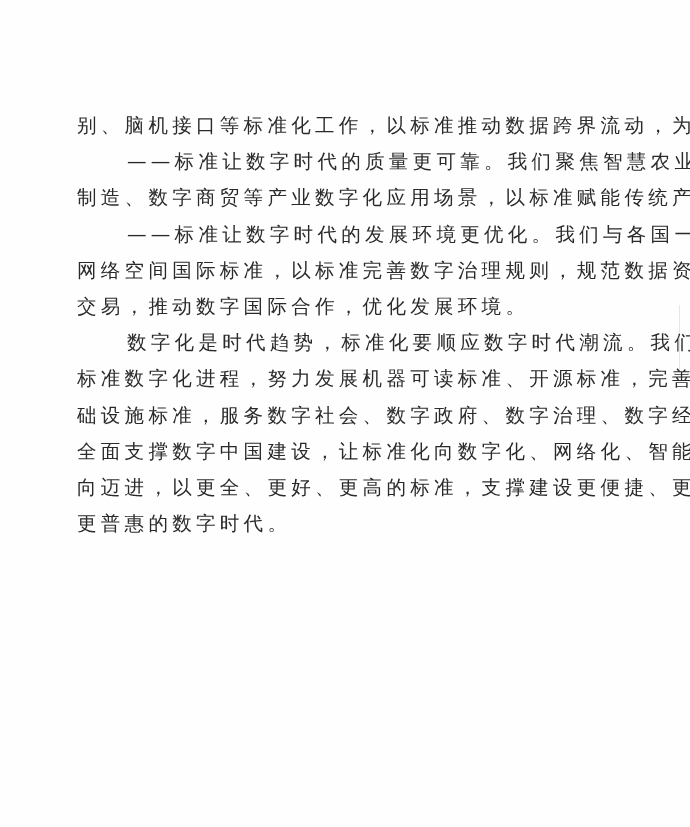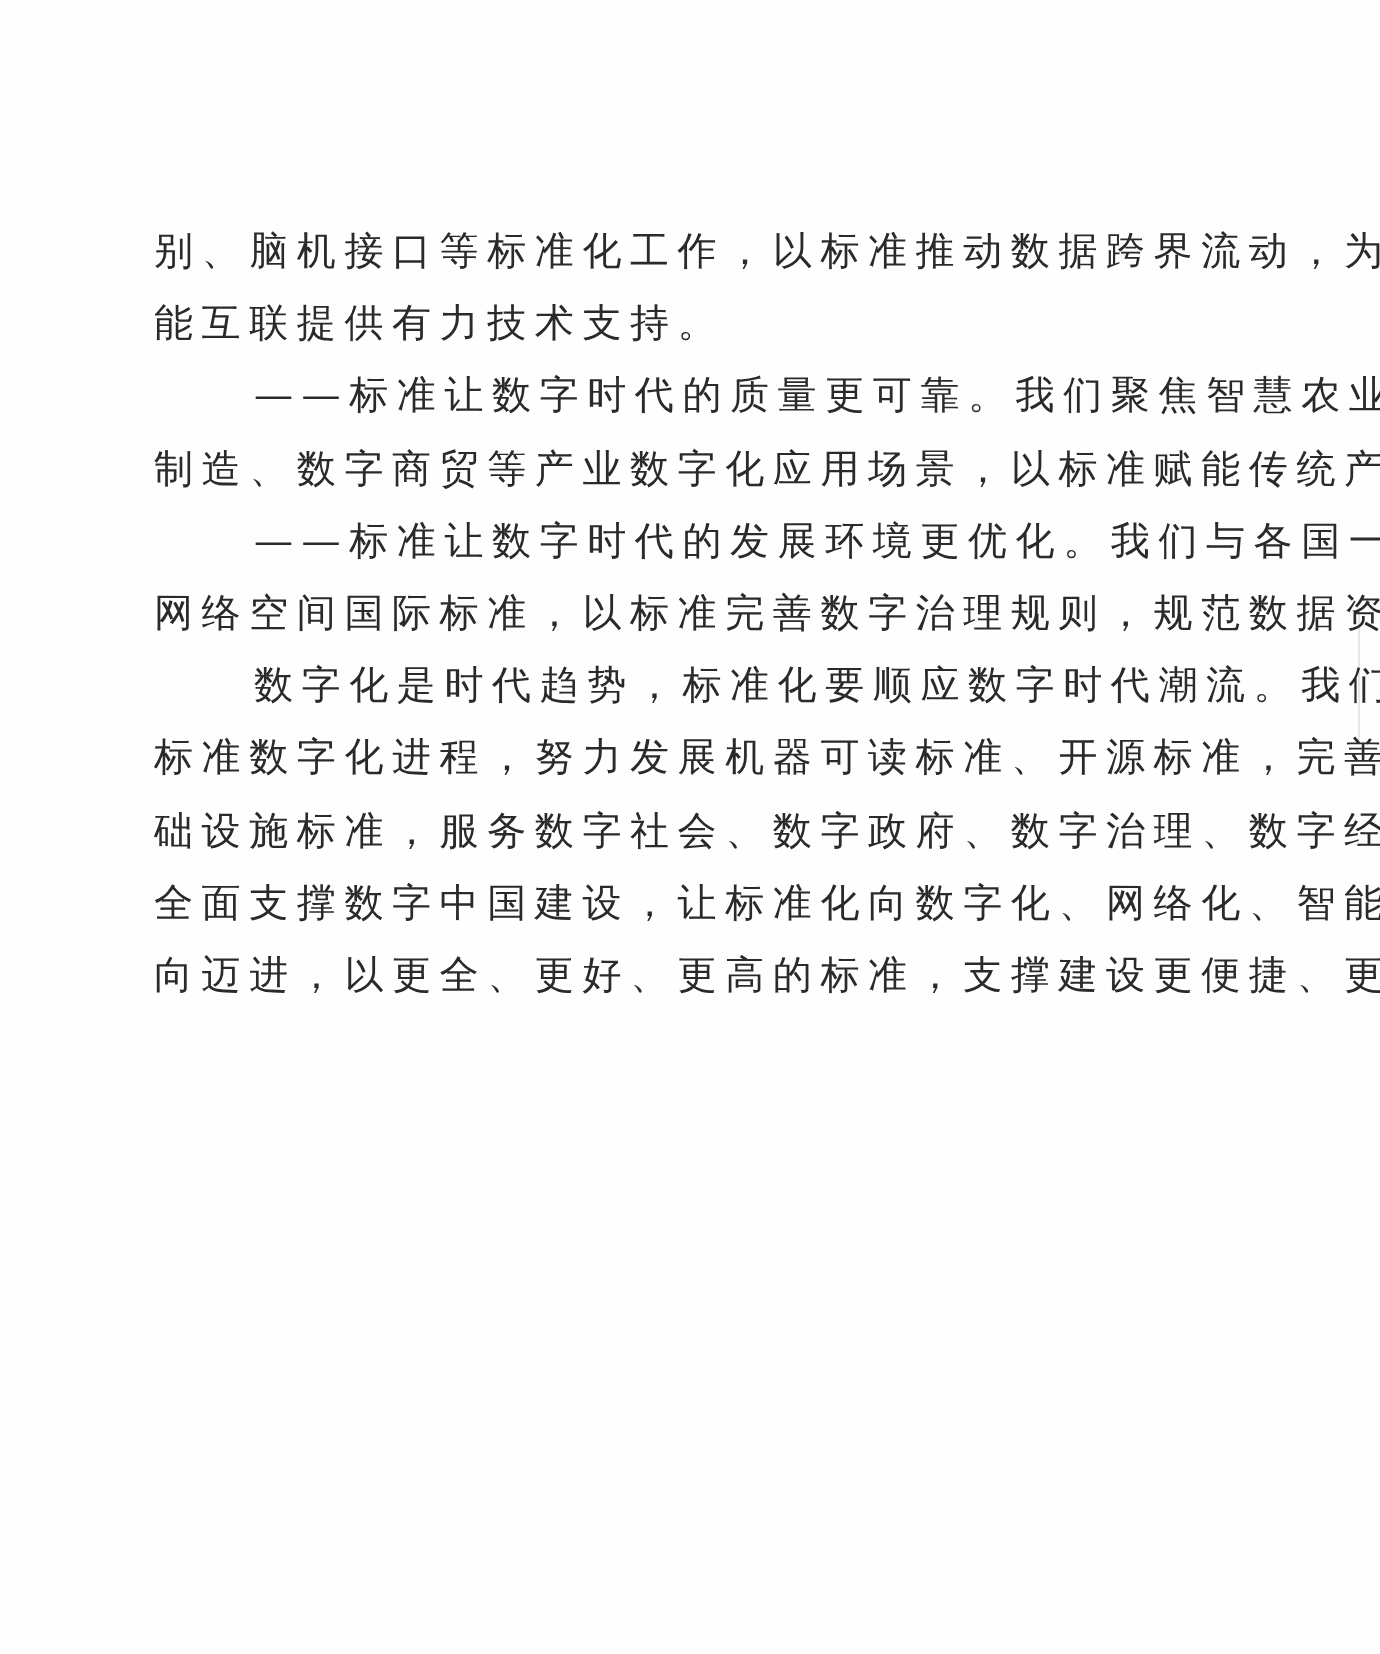--- a/index.html
+++ b/index.html
@@ -47,34 +47,35 @@
 </head>
 <body>
 
 <div class="page">
   <div class="scan-mark" style="left:679px; top:305px; width:1px; height:65px;"></div>
 
   <div class="content">
 
     <div>
       <span class="line">别、脑机接口等标准化工作，以标准推动数据跨界流动，为万物智</span>
-      <span class="line">能互联提供有力技术支持。</span>
     </div>
 
     <div>
       <span class="line indent">——标准让数字时代的质量更可靠。我们聚焦智慧农业、智能</span>
       <span class="line">制造、数字商贸等产业数字化应用场景，以标准赋能传统产业转型</span>
     </div>
 
     <div>
       <span class="line indent">——标准让数字时代的发展环境更优化。我们与各国一道共建</span>
       <span class="line">网络空间国际标准，以标准完善数字治理规则，规范数据资源流通</span>
+      <span class="line">交易，推动数字国际合作，优化发展环境。</span>
     </div>
 
     <div>
       <span class="line indent">数字化是时代趋势，标准化要顺应数字时代潮流。我们要加快</span>
       <span class="line">标准数字化进程，努力发展机器可读标准、开源标准，完善数字基</span>
       <span class="line">础设施标准，服务数字社会、数字政府、数字治理、数字经济发展，</span>
       <span class="line">全面支撑数字中国建设，让标准化向数字化、网络化、智能化的方</span>
       <span class="line">向迈进，以更全、更好、更高的标准，支撑建设更便捷、更高效、</span>
+      <span class="line">更普惠的数字时代。</span>
     </div>
   </div>
 </div>
 
 </body></html>

